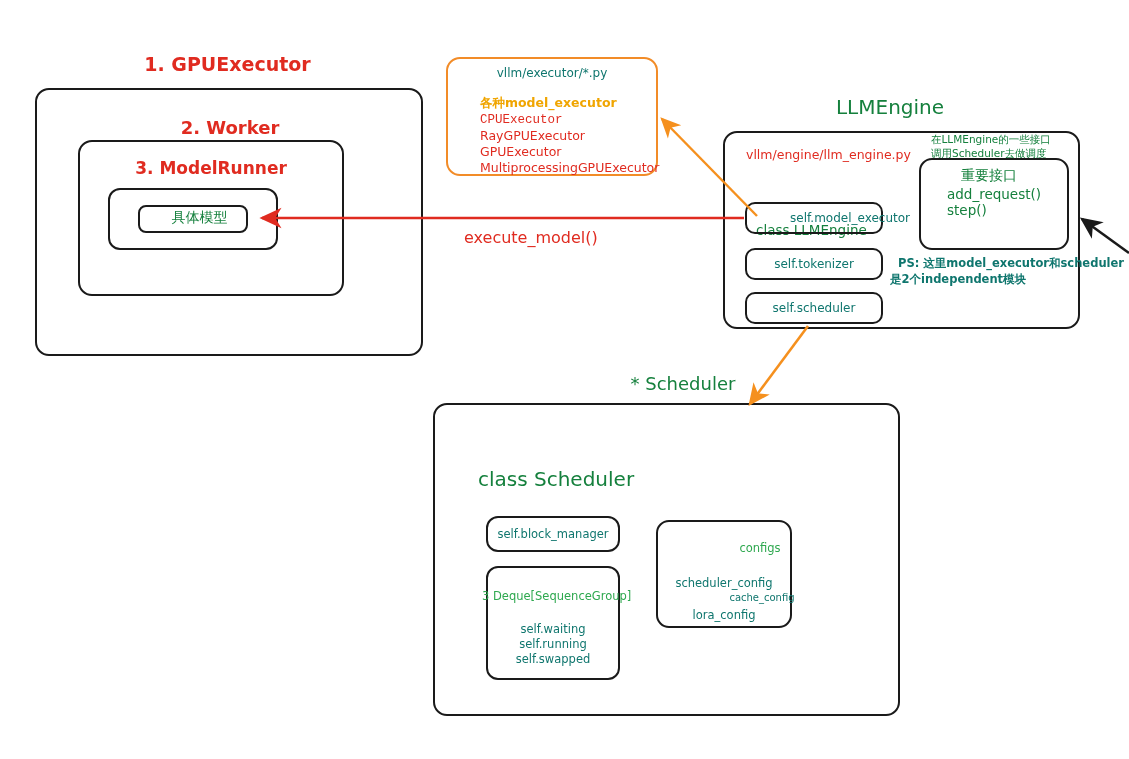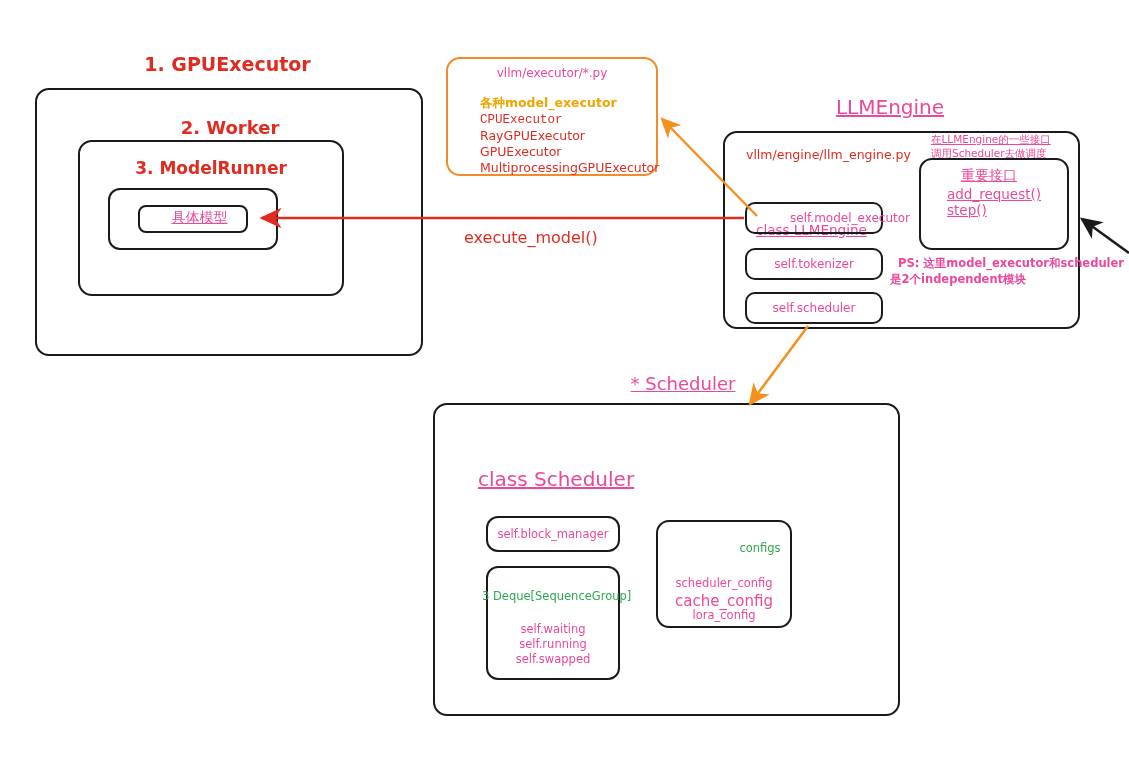--- a/index.html
+++ b/index.html
@@ -23,24 +23,24 @@
     background: transparent;
   }
   .box.thin { border-width: 2px; }
   .box.orange { border-color: #f28c28; border-width: 2.5px; }
   .lbl {
     position: absolute;
     white-space: pre;
     line-height: 1.28;
   }
   .red   { color: #e02b20; }
-  .orange-t { color: #ec4899; }
+  .orange-t { color: #0f766e; }
   .amber { color: #f0a500; }
   .green { color: #2ea84f; }
-  .black { color: #ec4899; text-decoration: underline; }
+  .black { color: #15803d; }
   .center { text-align: center; }
   svg.overlay {
     position: absolute;
     left: 0; top: 0;
     width: 1129px;
     height: 759px;
     pointer-events: none;
   }
 </style>
 </head>
@@ -116,21 +116,21 @@
 
   <div class="box thin" style="left:486px; top:566px; width:134px; height:114px; border-radius:12px;"></div>
   <div class="lbl center green" style="left:482px; top:589px; width:142px; font-size:11.5px;">3 Deque[SequenceGroup]</div>
   <div class="lbl center orange-t" style="left:486px; top:622px; width:134px; font-size:11.5px;">self.waiting</div>
   <div class="lbl center orange-t" style="left:486px; top:637px; width:134px; font-size:11.5px;">self.running</div>
   <div class="lbl center orange-t" style="left:486px; top:652px; width:134px; font-size:11.5px;">self.swapped</div>
 
   <div class="box thin" style="left:656px; top:520px; width:136px; height:108px; border-radius:13px;"></div>
   <div class="lbl center green" style="left:692px; top:541px; width:136px; font-size:11.5px;">configs</div>
   <div class="lbl center orange-t" style="left:656px; top:576px; width:136px; font-size:11.5px;">scheduler_config</div>
-  <div class="lbl center orange-t" style="left:656px; top:592px; width:136px; font-size:15px;">cache_config</div>
+  <div class="lbl center orange-t" style="left:656px; top:592px; width:136px; font-size:10px;padding-left:38px;">cache_config</div>
   <div class="lbl center orange-t" style="left:656px; top:608px; width:136px; font-size:11.5px;">lora_config</div>
 
   <svg class="overlay" viewBox="0 0 1129 759" xmlns="http://www.w3.org/2000/svg">
     <defs>
       <marker id="arrow-red" markerWidth="9" markerHeight="9" refX="7.5" refY="4.5" orient="auto" markerUnits="strokeWidth">
         <path d="M0,0.6 L8.5,4.5 L0,8.4 L2.4,4.5 Z" fill="#e02b20"></path>
       </marker>
       <marker id="arrow-orange" markerWidth="9" markerHeight="9" refX="7.5" refY="4.5" orient="auto" markerUnits="strokeWidth">
         <path d="M0,0.6 L8.5,4.5 L0,8.4 L2.4,4.5 Z" fill="#f5901e"></path>
       </marker>

